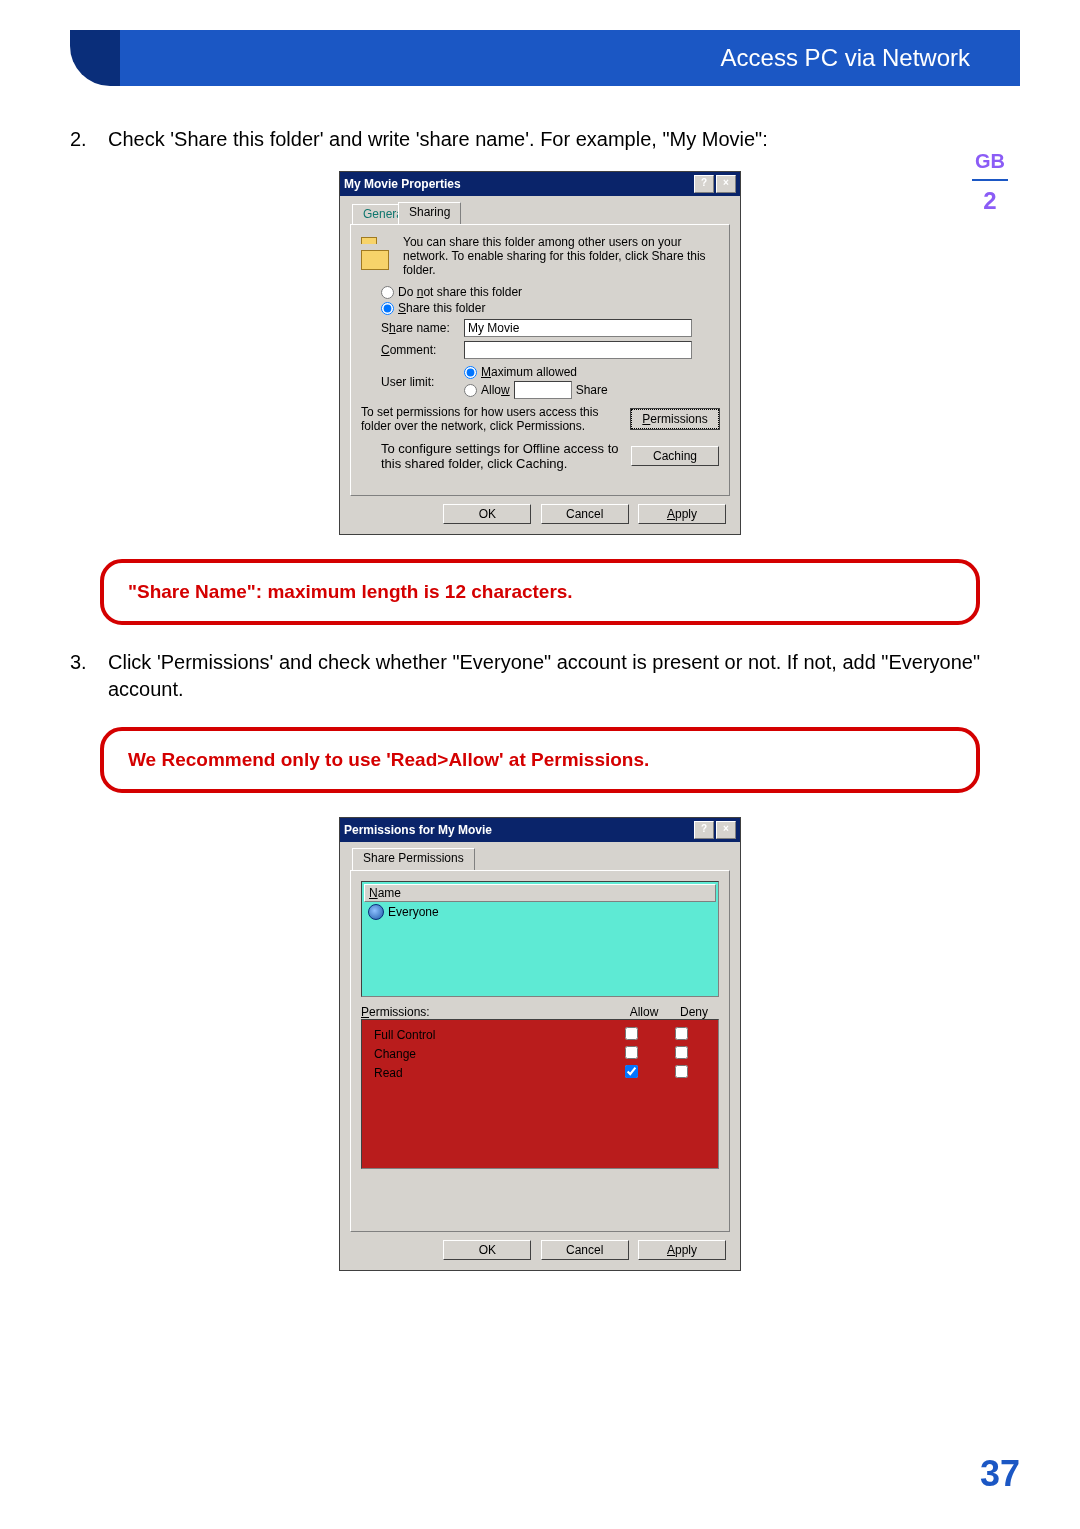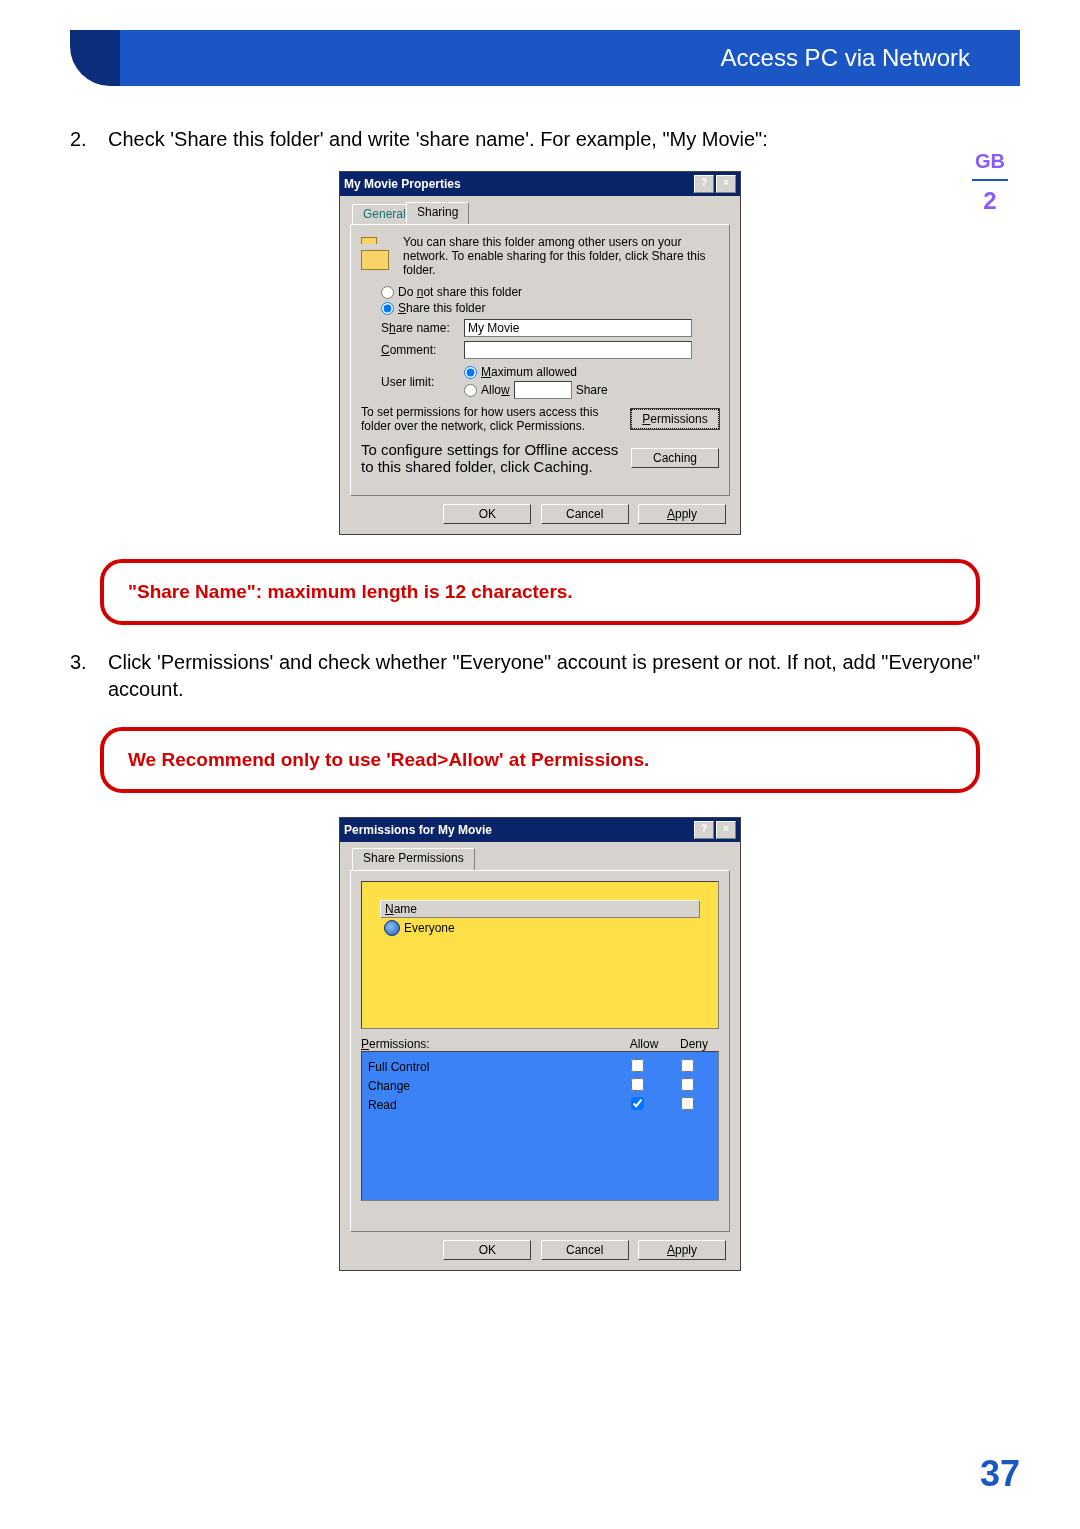--- a/index.html
+++ b/index.html
@@ -169,48 +169,48 @@
     background:#d6d3ce;
     border:1px solid #404040;
     border-top-color:#fff; border-left-color:#fff;
     text-align:center;
     font:12px Tahoma,sans-serif;
   }
   .dlg .btn.focused { border:1px dotted #000; outline:1px solid #404040; }
   .btn-row { text-align:right; padding:8px 4px 0 0; }
   .btn-row .btn { margin-left:6px; }
   .listbox {
-    background:#fde047;
+    background:#5eead4;
     border:1px solid #808080;
     border-top-color:#404040; border-left-color:#404040;
-    padding:18px;
+    padding:2px;
   }
   .list-hdr {
     background:#d6d3ce;
     border:1px solid #fff;
     border-right-color:#808080; border-bottom-color:#808080;
     padding:1px 4px;
     font-size:12px;
   }
   .list-item { padding:2px 4px; display:flex; align-items:center; gap:4px; }
   .globe-icon {
     width:14px; height:14px; border-radius:50%;
     background: radial-gradient(circle at 40% 40%, #8ec1ff, #1d5aa8);
     border:1px solid #0a2e7a;
     position:relative;
   }
   .perm-grid { margin-top:8px; }
   .perm-grid .ph { display:flex; font-size:12px; }
   .perm-grid .ph .lbl { flex:1; }
   .perm-grid .ph .col { width:50px; text-align:center; }
   .perm-list {
-    background:#3b82f6;
+    background:#b91c1c;
     border:1px solid #808080;
     border-top-color:#404040; border-left-color:#404040;
-    padding:4px 6px;
+    padding:4px 12px;
     height:140px;
   }
   .perm-row { display:flex; align-items:center; font-size:12px; margin:3px 0; }
   .perm-row .plbl { flex:1; }
   .perm-row .pcol { width:50px; text-align:center; }
   .perm-row input { margin:0; }
   .page-num {
     position:absolute;
     right: 60px;
     bottom: 34px;
@@ -244,21 +244,21 @@
 
   <div class="dlg" style="width:400px;">
     <div class="dlg-title">
       <span class="tspan">My Movie Properties</span>
       <span class="win-btn">?</span>
       <span class="win-btn">×</span>
     </div>
     <div class="dlg-body">
       <div class="tabs">
         <div class="tab inactive" style="left:2px;"><span>General</span></div>
-        <div class="tab active" style="left:56px;"><span>Sharing</span></div>
+        <div class="tab active" style="left:48px;"><span>Sharing</span></div>
       </div>
       <div class="tab-panel">
         <div class="icon-row">
           <div class="folder-icon">
             <div class="ft"></div>
               <div class="fb"></div>
           </div>
           <div style="font-size:12px;">You can share this folder among other users on your network.  To enable sharing for this folder, click Share this folder.</div>
         </div>
 
@@ -293,21 +293,21 @@
               <span>Share</span>
             </div>
           </div>
         </div>
 
         <div style="display:flex; gap:10px; align-items:center; ">
           <div style="flex:1; font-size:12px;">To set permissions for how users access this folder over the network, click Permissions.</div>
           <span class="btn focused"><span class="underline">P</span>ermissions</span>
         </div>
         <div style="display:flex; gap:10px; align-items:center; margin-top:8px;">
-          <div style="flex:1; font-size:15px;">To configure settings for Offline access to this shared folder, click Caching.</div>
+          <div style="flex:1; font-size:13px;margin-left:20px;">To configure settings for Offline access to this shared folder, click Caching.</div>
           <span class="btn">Cachin<span class="underline">g</span></span>
         </div>
       </div>
 
       <div class="btn-row">
         <span class="btn">OK</span>
         <span class="btn">Cancel</span>
         <span class="btn"><span class="underline">A</span>pply</span>
       </div>
     </div>

